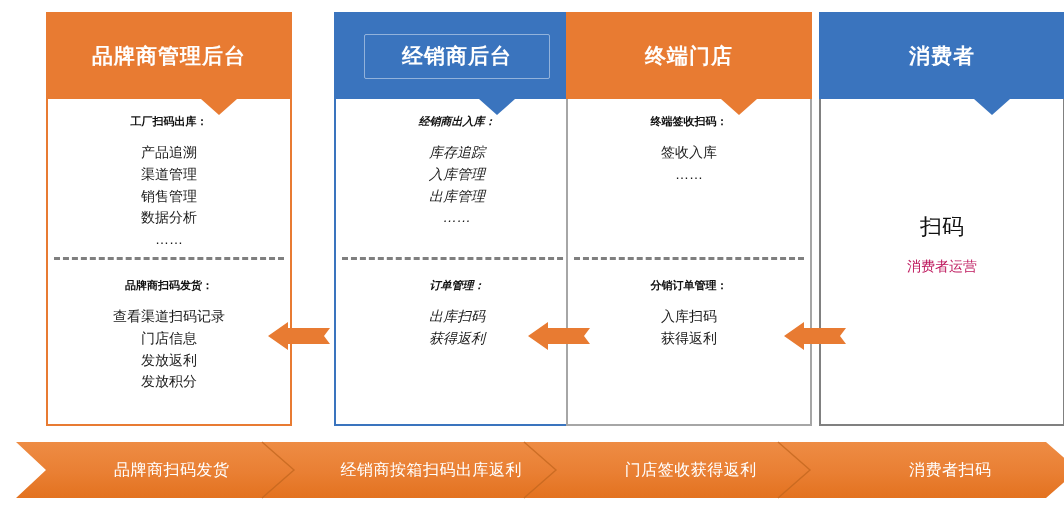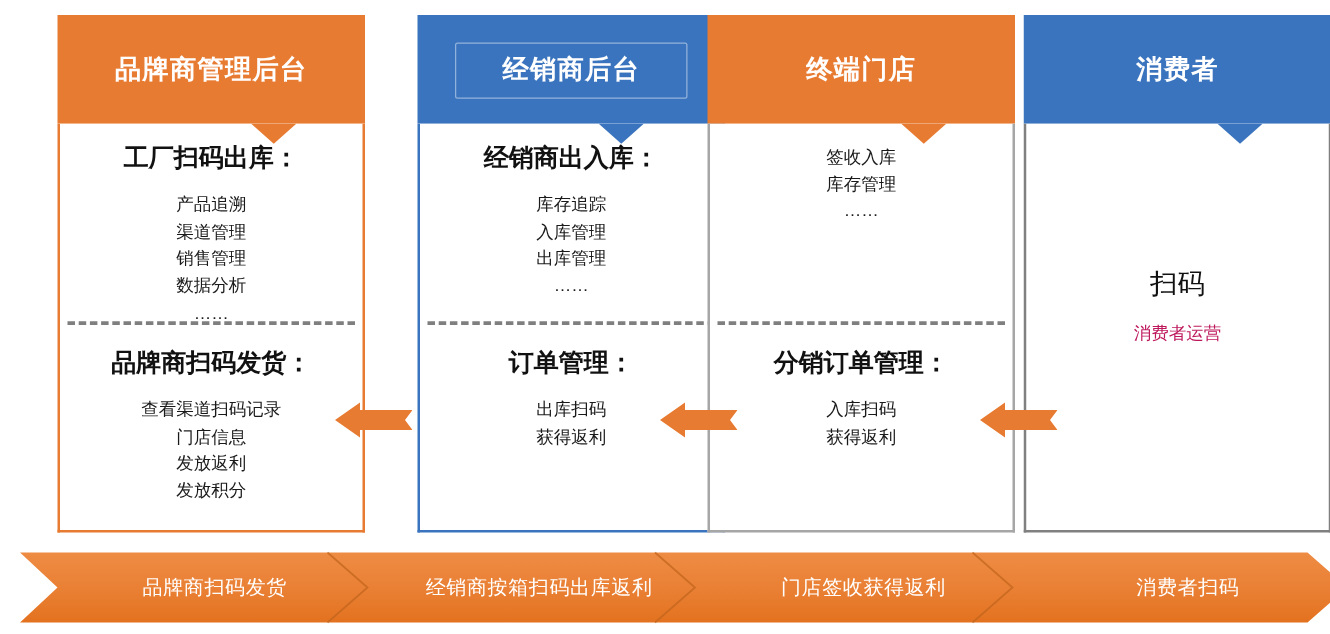--- a/index.html
+++ b/index.html
@@ -79,34 +79,34 @@
   .header-notch.orange { border-top: 16px solid #E87B32; }
   .header-notch.blue   { border-top: 16px solid #3A74BE; }
 
   .col-body {
     position: relative;
     height: 327px;
     box-sizing: border-box;
     background: #ffffff;
   }
   .col-body.b-orange { border: 2px solid #E87B32; border-top: none; }
-  .col-body.b-blue   { border: 2px solid #3A74BE; border-top: none; }
+  .col-body.b-blue   { border: 2px solid #3A74BE; border-top: none; font-style: italic; }
   .col-body.b-gray   { border: 2px solid #A6A6A6; border-top: none; }
   .col-body.b-darkgray { border: 2px solid #808080; border-top: none; }
 
   .section {
     position: absolute;
     left: 0; right: 0;
     text-align: center;
   }
   .section-top    { top: 16px; }
   .section-bottom { top: 180px; }
 
   .section-title {
-    font-size: 20px;
+    font-size: 11px;
     font-weight: bold;
     color: #111111;
     line-height: 1.2;
     margin-bottom: 14px;
   }
   .section-item {
     font-size: 14px;
     color: #1a1a1a;
     line-height: 1.55;
   }
@@ -231,22 +231,22 @@
     </div>
   </div>
 
   <div class="column col-3">
     <div class="col-header orange">
       <span class="col-header-title">终端门店</span>
     </div>
     <div class="header-notch orange"></div>
     <div class="col-body b-gray">
       <div class="section section-top">
+        <div class="section-title">终端签收扫码：</div>
         <div class="section-item">签收入库</div>
-        <div class="section-item">库存管理</div>
         <div class="section-item">……</div>
       </div>
       <div class="divider-dashed"></div>
       <div class="section section-bottom">
         <div class="section-title">分销订单管理：</div>
         <div class="section-item">入库扫码</div>
         <div class="section-item">获得返利</div>
       </div>
     </div>
   </div>

